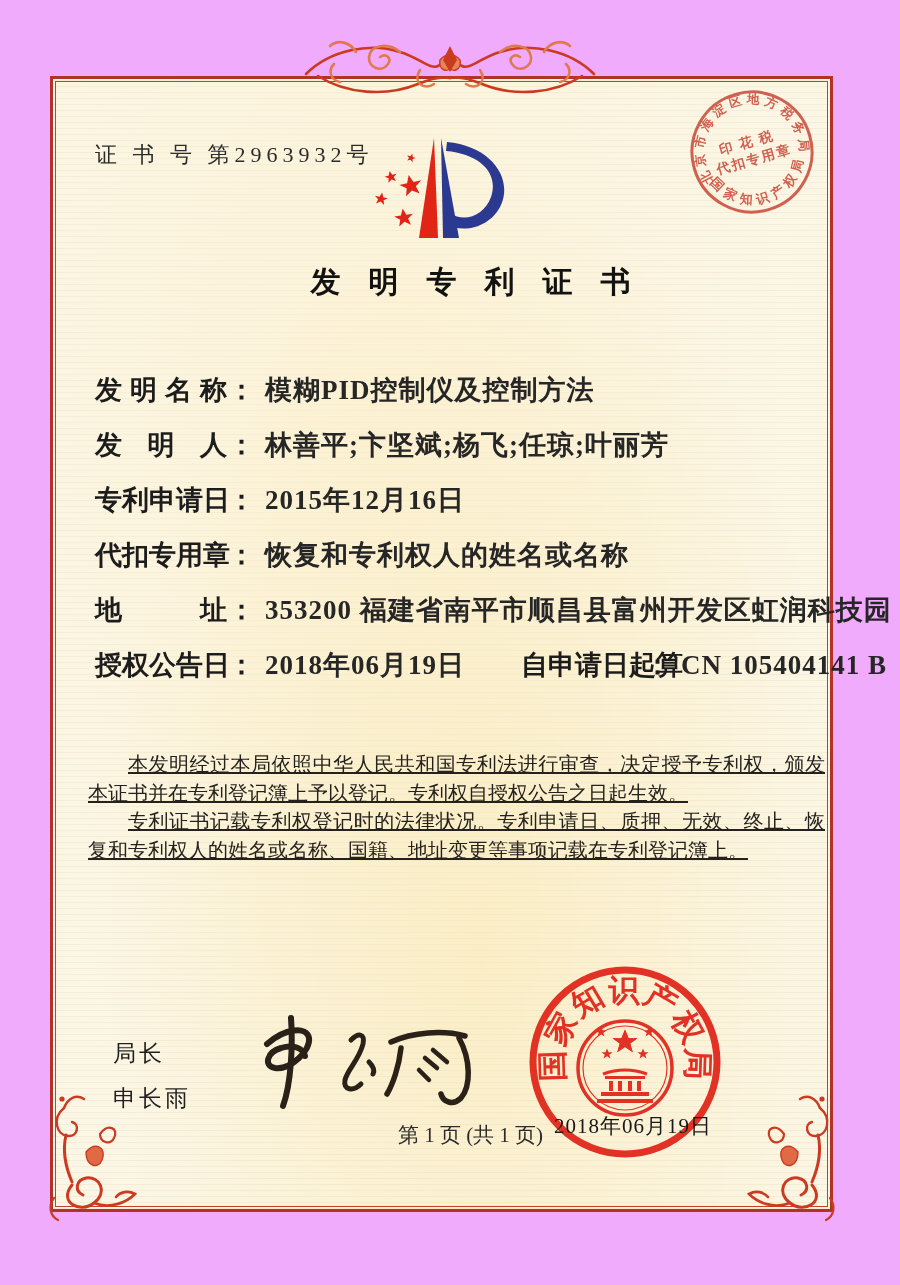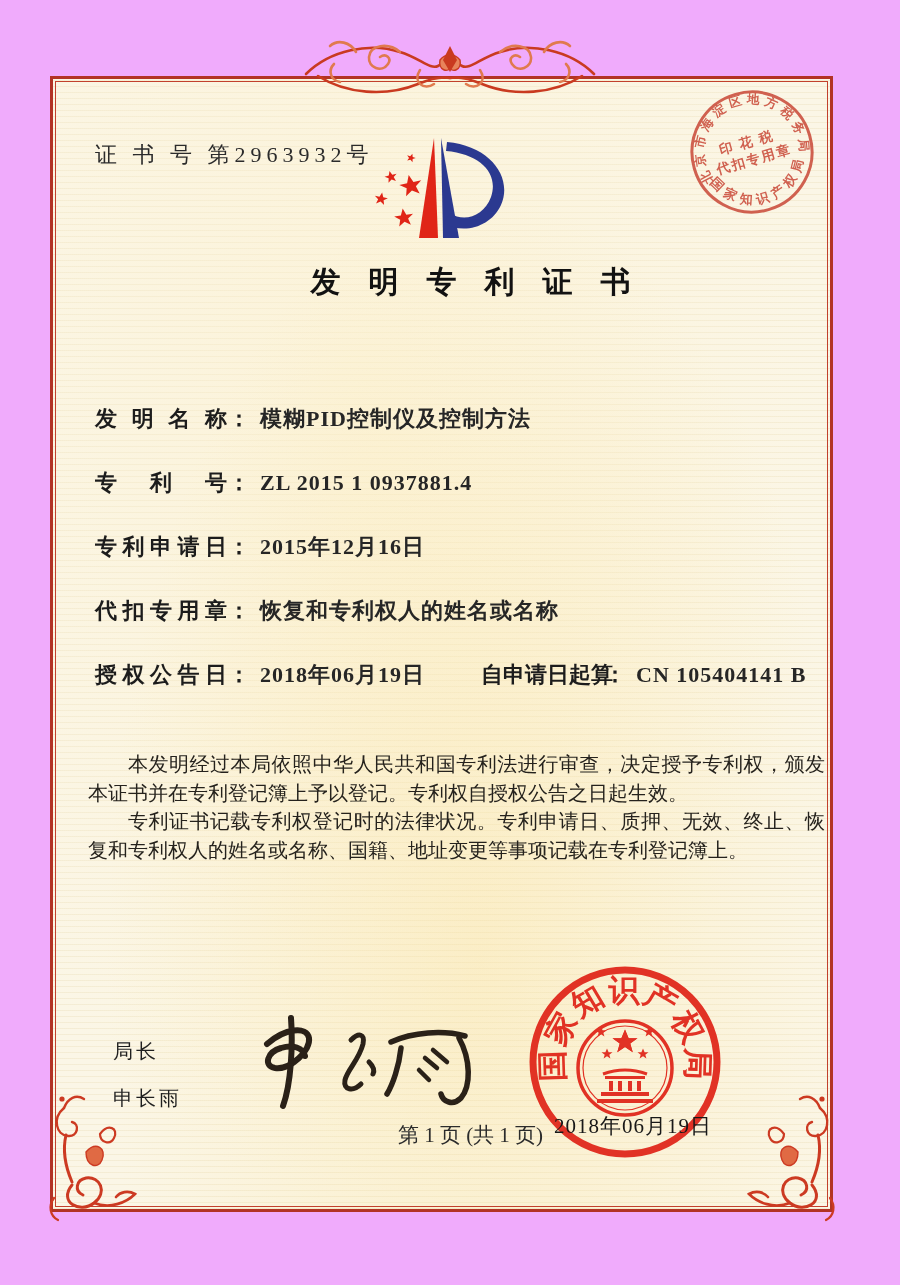--- a/index.html
+++ b/index.html
@@ -13,31 +13,31 @@
            radial-gradient(ellipse at 55% 78%, rgba(250,222,140,.32), rgba(250,222,140,0) 62%),
            radial-gradient(ellipse at 40% 30%, rgba(252,240,205,.55), rgba(252,240,205,0) 70%),
            repeating-linear-gradient(0deg, rgba(210,186,120,.16) 0 1px, rgba(0,0,0,0) 1px 6px),
            #fbf6e6;}
   .frame::after{content:"";position:absolute;inset:2px;border:1px solid #c2402c;}
   .cert-no{position:absolute;left:95px;top:140px;font-size:22px;letter-spacing:5px;color:#2b2b2b;z-index:3;}
   .logo{position:absolute;left:363px;top:128px;z-index:3;}
   .title{position:absolute;left:0;right:0;top:262px;text-align:center;font-size:30px;font-weight:bold;
          letter-spacing:28px;padding-left:28px;color:#121212;z-index:3;}
   .fields{position:absolute;left:95px;top:372px;width:715px;z-index:3;}
-  .field-row{height:32px;margin-bottom:23px;white-space:nowrap;font-size:22px;margin-top:32px;}
+  .field-row{height:32px;margin-bottom:23px;white-space:nowrap;font-size:27px;}
   .f-label{display:inline-block;width:132px;text-align:justify;text-align-last:justify;
            font-weight:600;color:#1c1c1c;vertical-align:bottom;}
   .colon{font-weight:600;color:#1c1c1c;margin:0 10px 0 1px;}
   .f-value{font-weight:600;color:#262626;letter-spacing:1px;}
   .grant-no-group{margin-left:56px;}
   .paras{position:absolute;left:88px;top:750px;width:737px;z-index:3;
-         font-size:20px;line-height:28.5px;text-align:justify;color:#25221d;}
+         font-size:20px;line-height:28.5px;text-align:justify;color:#25221d;text-decoration:underline;}
   .paras p{margin:0;text-indent:2em;}
-  .officer{position:absolute;left:113px;top:1038px;z-index:4;font-size:20px;color:#1f1f1f;letter-spacing:3px;}
-  .officer .name{margin-top:20px;}
+  .officer{position:absolute;left:113px;top:1038px;z-index:4;font-size:23px;color:#1f1f1f;letter-spacing:3px;}
+  .officer .name{margin-top:14px;}
   .signature{position:absolute;left:233px;top:1006px;z-index:4;}
   .seal-bottom{position:absolute;left:525px;top:962px;z-index:3;}
   .seal-date{position:absolute;left:543px;top:1112px;width:180px;text-align:center;z-index:5;
              font-size:21px;color:#181818;letter-spacing:1px;}
   .seal-top{position:absolute;left:680px;top:80px;z-index:4;}
   .footer{position:absolute;left:0;right:0;top:1121px;text-align:center;font-size:21px;color:#2b2b2b;z-index:3;}
   .ornament-top{position:absolute;left:300px;top:30px;z-index:2;}
   .corner{position:absolute;z-index:2;}
   .corner-bl{left:42px;top:1090px;}
   .corner-br{left:740px;top:1090px;transform:scaleX(-1);}
@@ -108,27 +108,30 @@
     <path d="M84,14 C128,18 150,50 138,77 C128,99 100,107 81,95 L87,85 C101,95 121,88 128,69 C136,46 118,26 83,23 Z" fill="#2b3990"></path>
   </svg>
 
   <div class="title">发明专利证书</div>
 
   <div class="fields">
     <div class="field-row">
       <span class="f-label">发明名称</span><span class="colon">：</span><span class="f-value">模糊PID控制仪及控制方法</span>
     </div>
     <div class="field-row">
-      <span class="f-label">专利号</span><span class="colon">：</span><span class="f-value">ZL 2015 1 0937881.4</span>
+      <span class="f-label">发明人</span><span class="colon">：</span><span class="f-value">林善平;卞坚斌;杨飞;任琼;叶丽芳</span>
     </div>
     <div class="field-row">
       <span class="f-label">专利申请日</span><span class="colon">：</span><span class="f-value">2015年12月16日</span>
     </div>
     <div class="field-row">
       <span class="f-label">代扣专用章</span><span class="colon">：</span><span class="f-value">恢复和专利权人的姓名或名称</span>
+    </div>
+    <div class="field-row">
+      <span class="f-label">地址</span><span class="colon">：</span><span class="f-value">353200 福建省南平市顺昌县富州开发区虹润科技园</span>
     </div>
     <div class="field-row">
       <span class="f-label">授权公告日</span><span class="colon">：</span><span class="f-value">2018年06月19日</span><span class="grant-no-group"><span class="f-label" style="width:122px">自申请日起算</span><span class="colon">：</span><span class="f-value">CN 105404141 B</span></span>
     </div>
   </div>
 
   <div class="paras">
     <p>本发明经过本局依照中华人民共和国专利法进行审查，决定授予专利权，颁发本证书并在专利登记簿上予以登记。专利权自授权公告之日起生效。</p>
     <p>专利证书记载专利权登记时的法律状况。专利申请日、质押、无效、终止、恢复和专利权人的姓名或名称、国籍、地址变更等事项记载在专利登记簿上。</p>
   </div>

